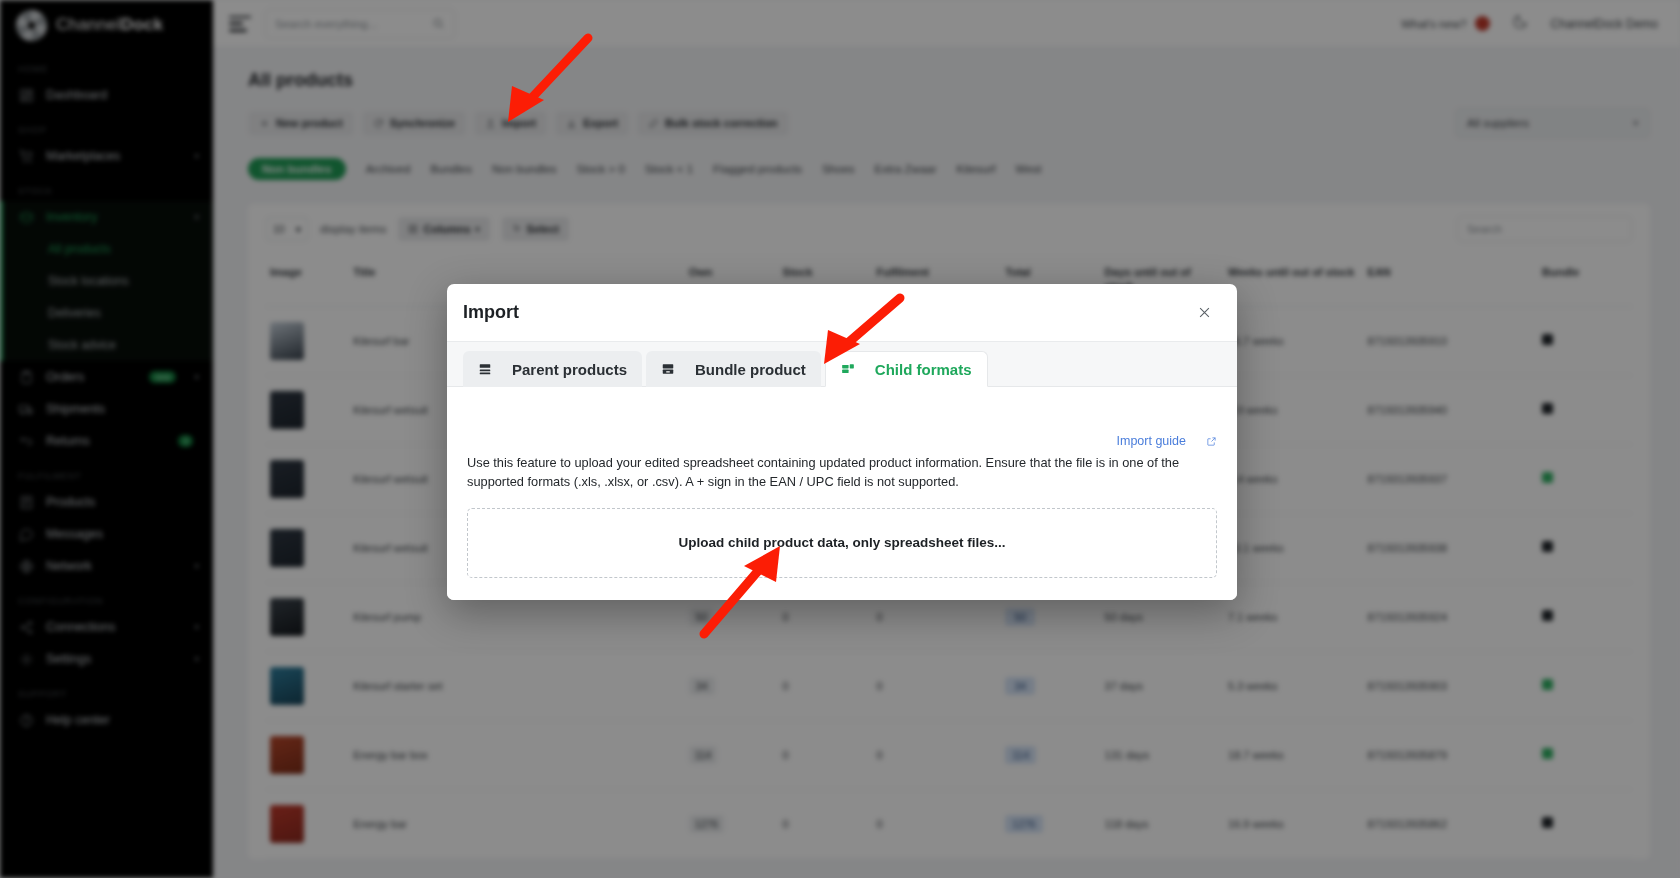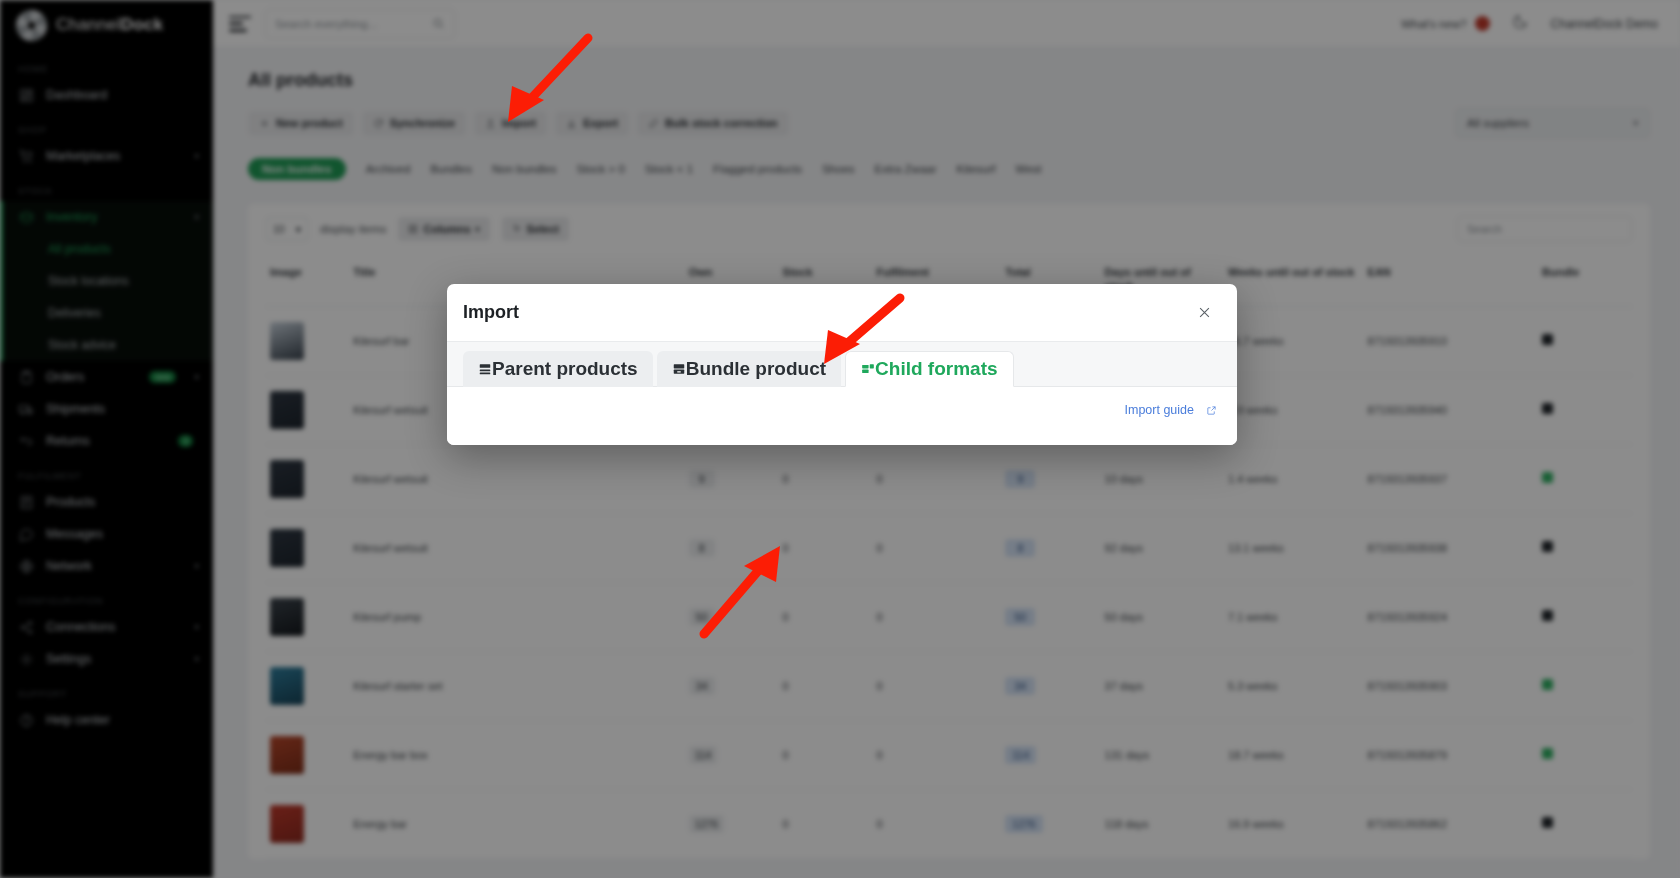--- a/index.html
+++ b/index.html
@@ -179,31 +179,31 @@
   }
   .modal-close svg { width: 15px; height: 15px; stroke: #5a6066; stroke-width: 1.7; fill: none; }
 
   .tabstrip {
     display: flex; align-items: flex-end; gap: 4px;
     background: #f6f7f8; padding: 9px 16px 0 16px; height: 45px;
     border-bottom: 1px solid #e6e8ea;
   }
   .tab {
     height: 36px; padding: 0 15px; border-radius: 6px 6px 0 0;
-    display: inline-flex; align-items: center; gap: 0;
-    font-size: 19px; font-weight: bold; color: #2b3035;
+    display: inline-flex; align-items: center; gap: 20px;
+    font-size: 15px; font-weight: bold; color: #2b3035;
     background: #eceef0; position: relative; top: 1px;
   }
   .tab svg { width: 14px; height: 14px; }
   .tab.active { background: #fff; color: #1fa85c; border: 1px solid #e6e8ea; border-bottom: 1px solid #fff; }
 
   .modal-body { padding: 16px 20px 22px 20px; background: #fff; }
   .guide-row { display: flex; justify-content: flex-end; margin-bottom: 6px; }
   .guide-link {
-    font-size: 12.5px; color: #4a7ddb; display: inline-flex; align-items: center; gap: 12px;
+    font-size: 12.5px; color: #4a7ddb; display: inline-flex; align-items: center; gap: 20px; margin-top: 31px;
   }
   .guide-link svg { width: 11px; height: 11px; stroke: #4a7ddb; fill: none; stroke-width: 1.6; }
   .modal-desc { font-size: 12.8px; line-height: 1.48; color: #24282c; margin-bottom: 16px; max-width: 758px; }
   .dropzone {
     border: 1.6px dashed #c2c7cc; border-radius: 5px;
     height: 70px; display: flex; align-items: center; justify-content: center;
     font-size: 13.5px; font-weight: bold; color: #1d2125; background: #fff;
   }
 
   
@@ -674,20 +674,24 @@
       <div class="guide-row">
         <a class="guide-link">
           <span>Import guide</span>
           <svg viewBox="0 0 24 24">
               <path d="M14 4h6v6"></path>
               <path d="M20 4l-8 8"></path>
               <path d="M18 14v5a1 1 0 01-1 1H5a1 1 0 01-1-1V7a1 1 0 011-1h5"></path>
             </svg>
         </a>
       </div>
+      <p class="modal-desc">Use this feature to upload your edited spreadsheet containing updated product information. Ensure that the file is in one of the supported formats (.xls, .xlsx, or .csv). A + sign in the EAN / UPC field is not supported.</p>
+      <div class="dropzone">
+        <span>Upload child product data, only spreadsheet files...</span>
+      </div>
     </div>
   </div>
 
   <svg class="arrow" style="left:488px; top:30px;" width="110" height="100" viewBox="0 0 110 100">
     <path d="M100 8 L38 74" stroke="#fc1d05" stroke-width="9" stroke-linecap="round"></path>
     <path d="M20 92 L24 56 L56 70 Z" fill="#fc1d05"></path>
   </svg>
 
   <svg class="arrow" style="left:802px; top:290px;" width="110" height="80" viewBox="0 0 110 80">
     <path d="M98 8 L40 58" stroke="#fc1d05" stroke-width="9" stroke-linecap="round"></path>

